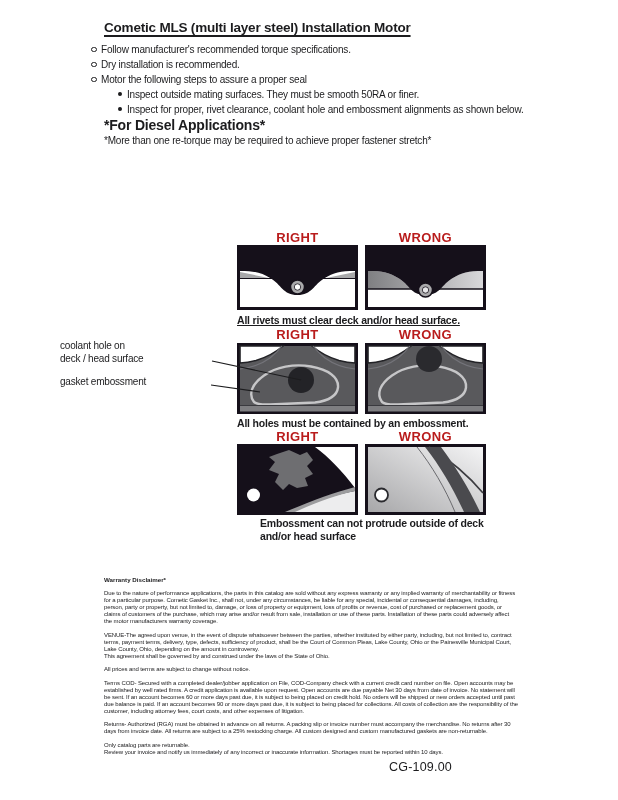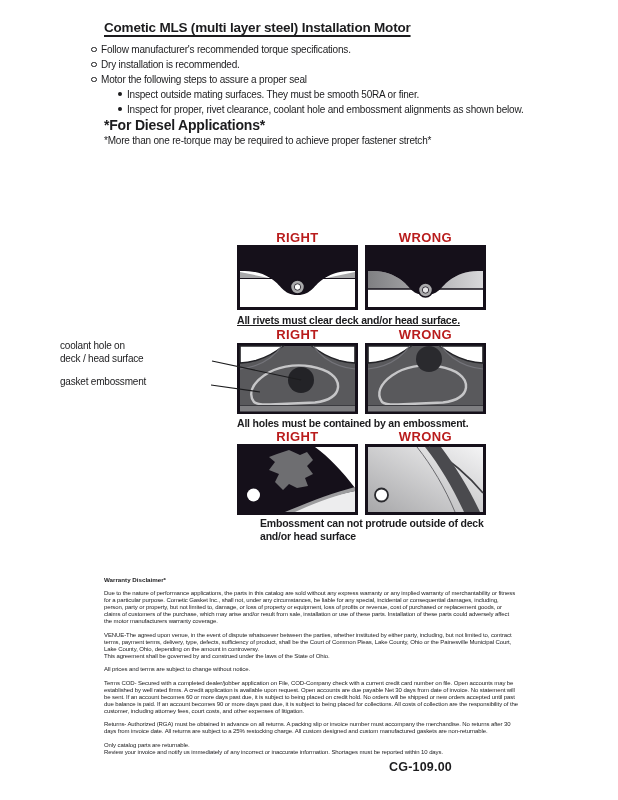--- a/index.html
+++ b/index.html
@@ -39,21 +39,21 @@
   .diag-box svg { display:block; }
   .diag-caption { position:absolute; font-size:10.5px; font-weight:bold; letter-spacing:-0.2px; line-height:12.5px; }
   .side-label { position:absolute; left:60px; width:149px; text-align:left; font-size:10px; letter-spacing:-0.2px; line-height:12.5px; }
   .leader-overlay { position:absolute; left:209px; top:356px; width:100px; height:40px; z-index:5; }
   
   .warranty { position:absolute; left:104px; top:576px; width:414px; }
   .warranty .w-heading { font-size:6.2px; font-weight:bold; margin:0 0 7px 0; }
   .warranty p { margin:0 0 6.5px 0; font-size:6px; line-height:7px; letter-spacing:-0.1px; }
   .warranty p.tight { margin-bottom:0; }
   
-  .page-number { position:absolute; left:389px; top:760px; font-size:12.5px; letter-spacing:0.2px;font-weight:bold; }
+  .page-number { position:absolute; left:389px; top:760px; font-size:12.5px; letter-spacing:0.2px; }
 </style>
 </head>
 <body>
 
 <div class="text-col">
   <h1 class="page-title">Cometic MLS (multi layer steel) Installation Motor</h1>
   <ul class="tips">
     <li class="l1">Follow manufacturer's recommended torque specifications.</li>
     <li class="l1">Dry installation is recommended.</li>
     <li class="l1">Motor the following steps to assure a proper seal</li>

